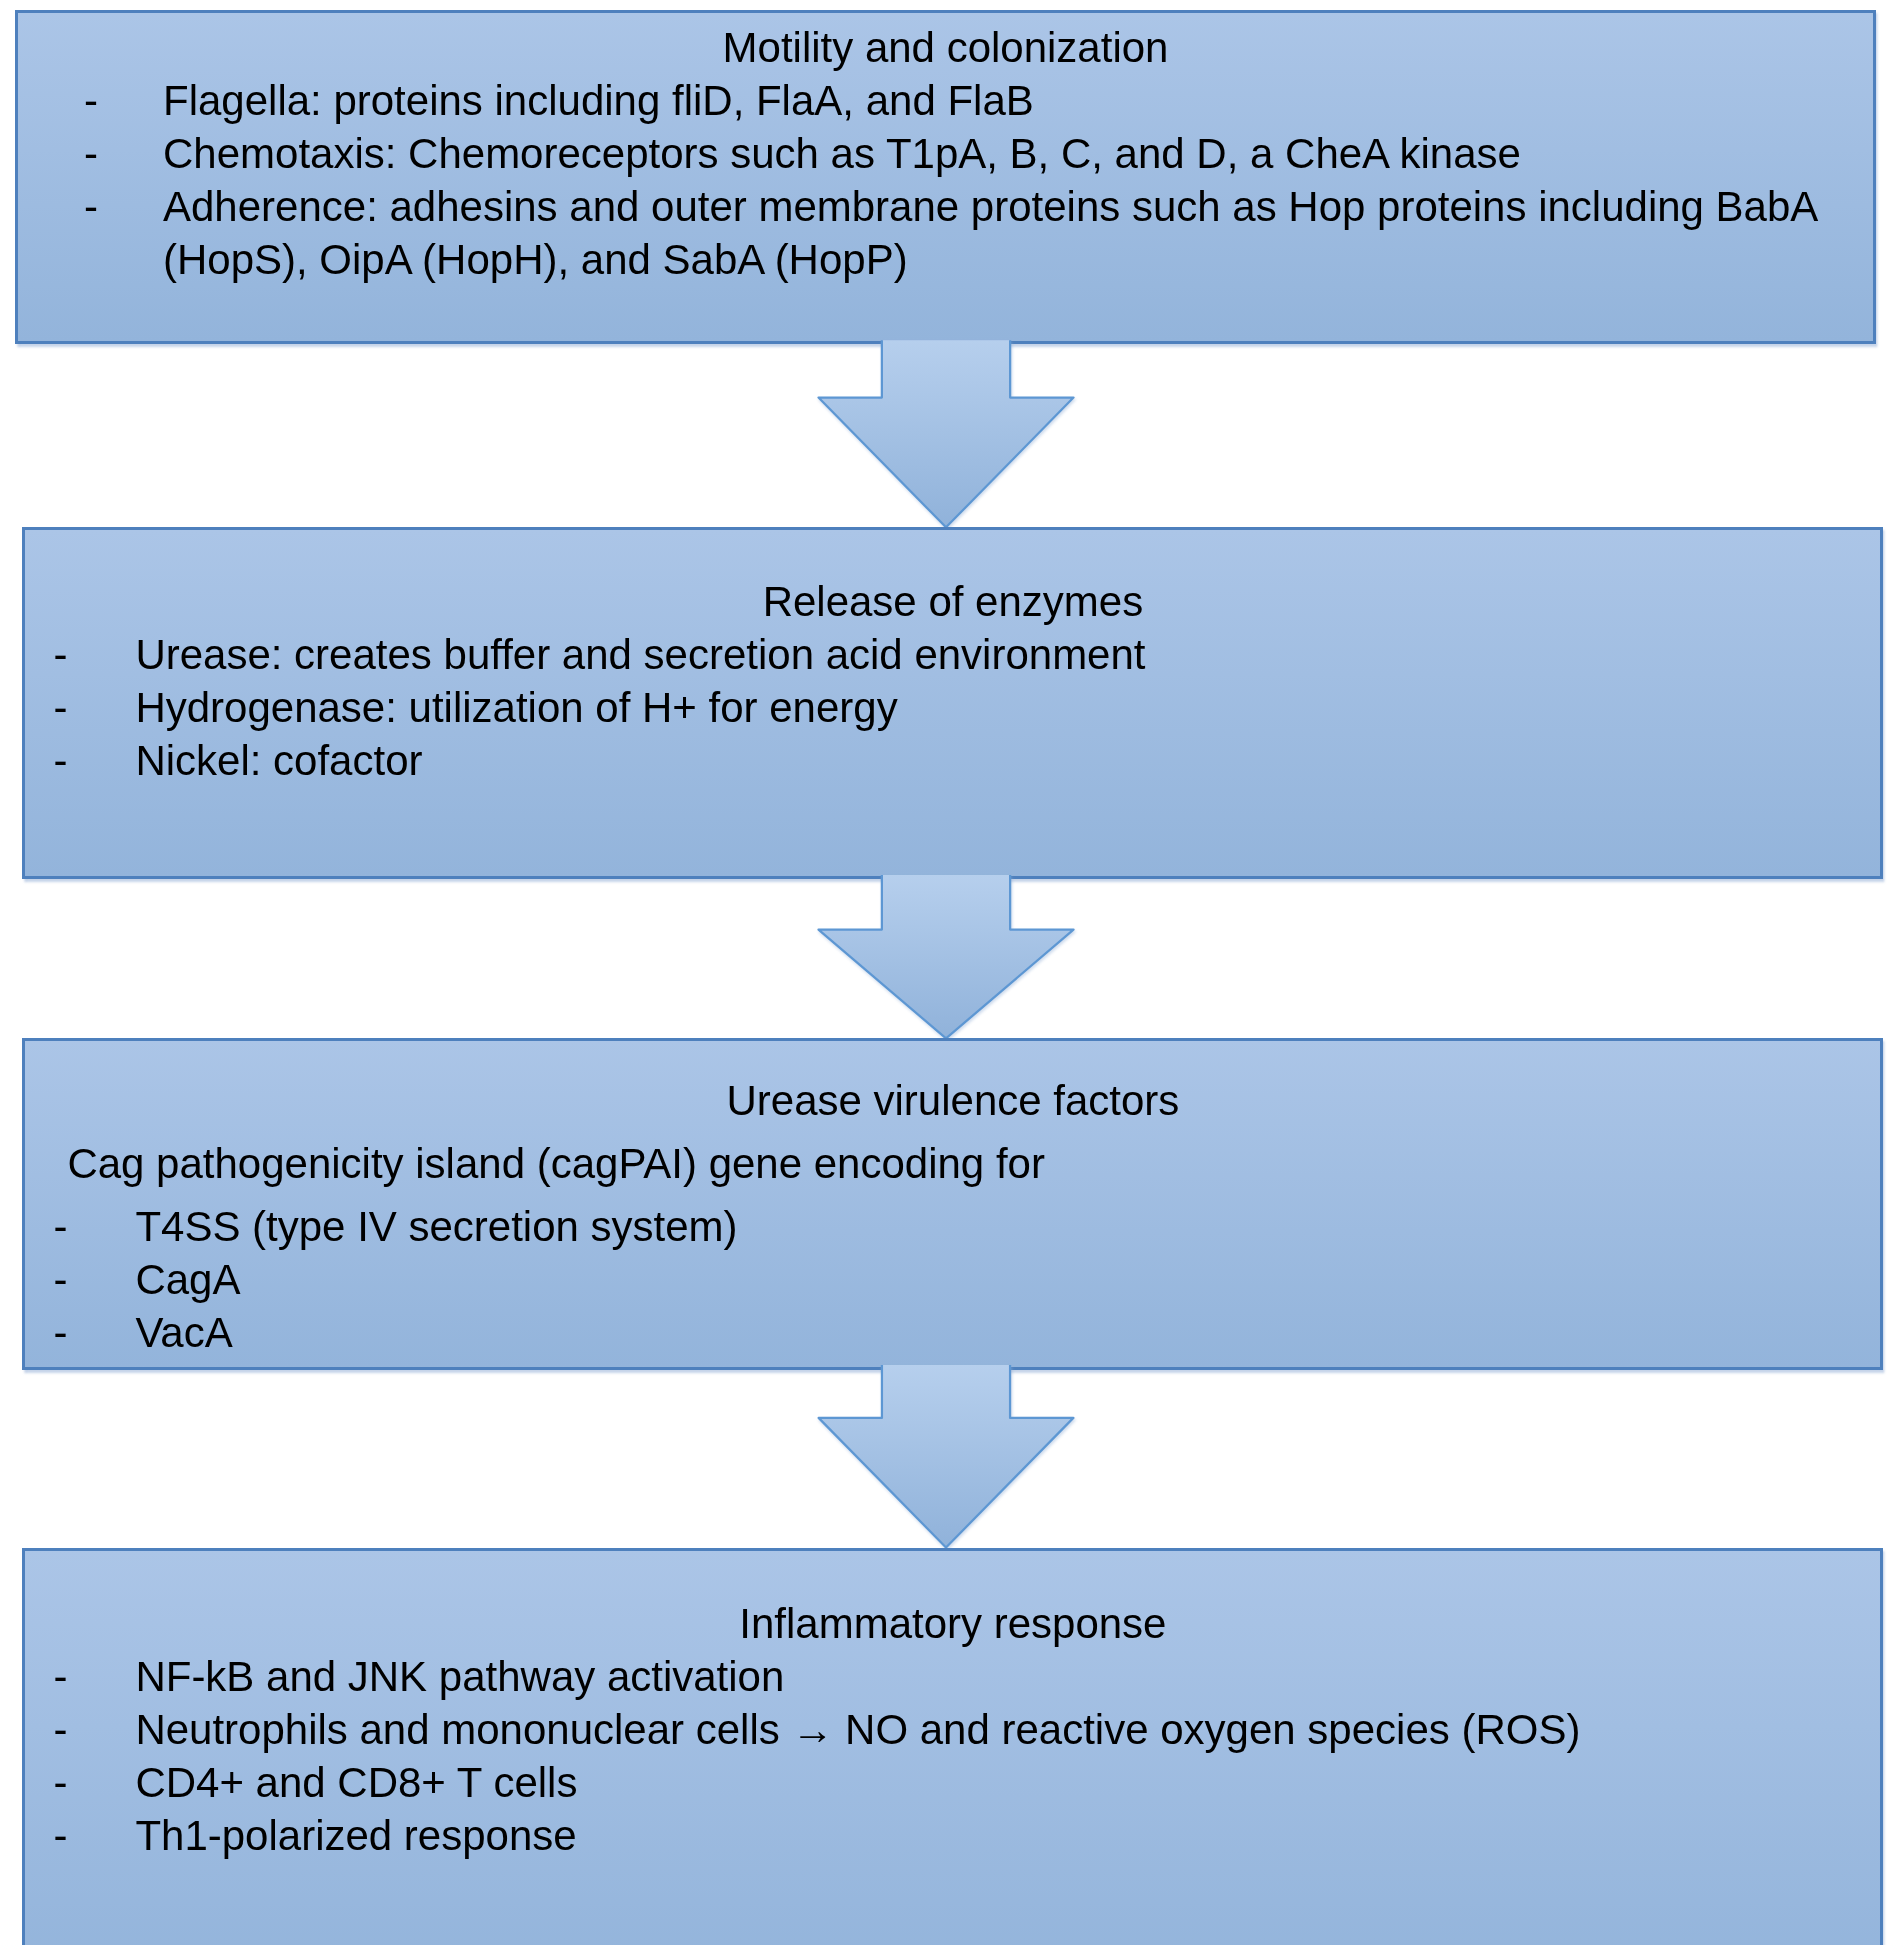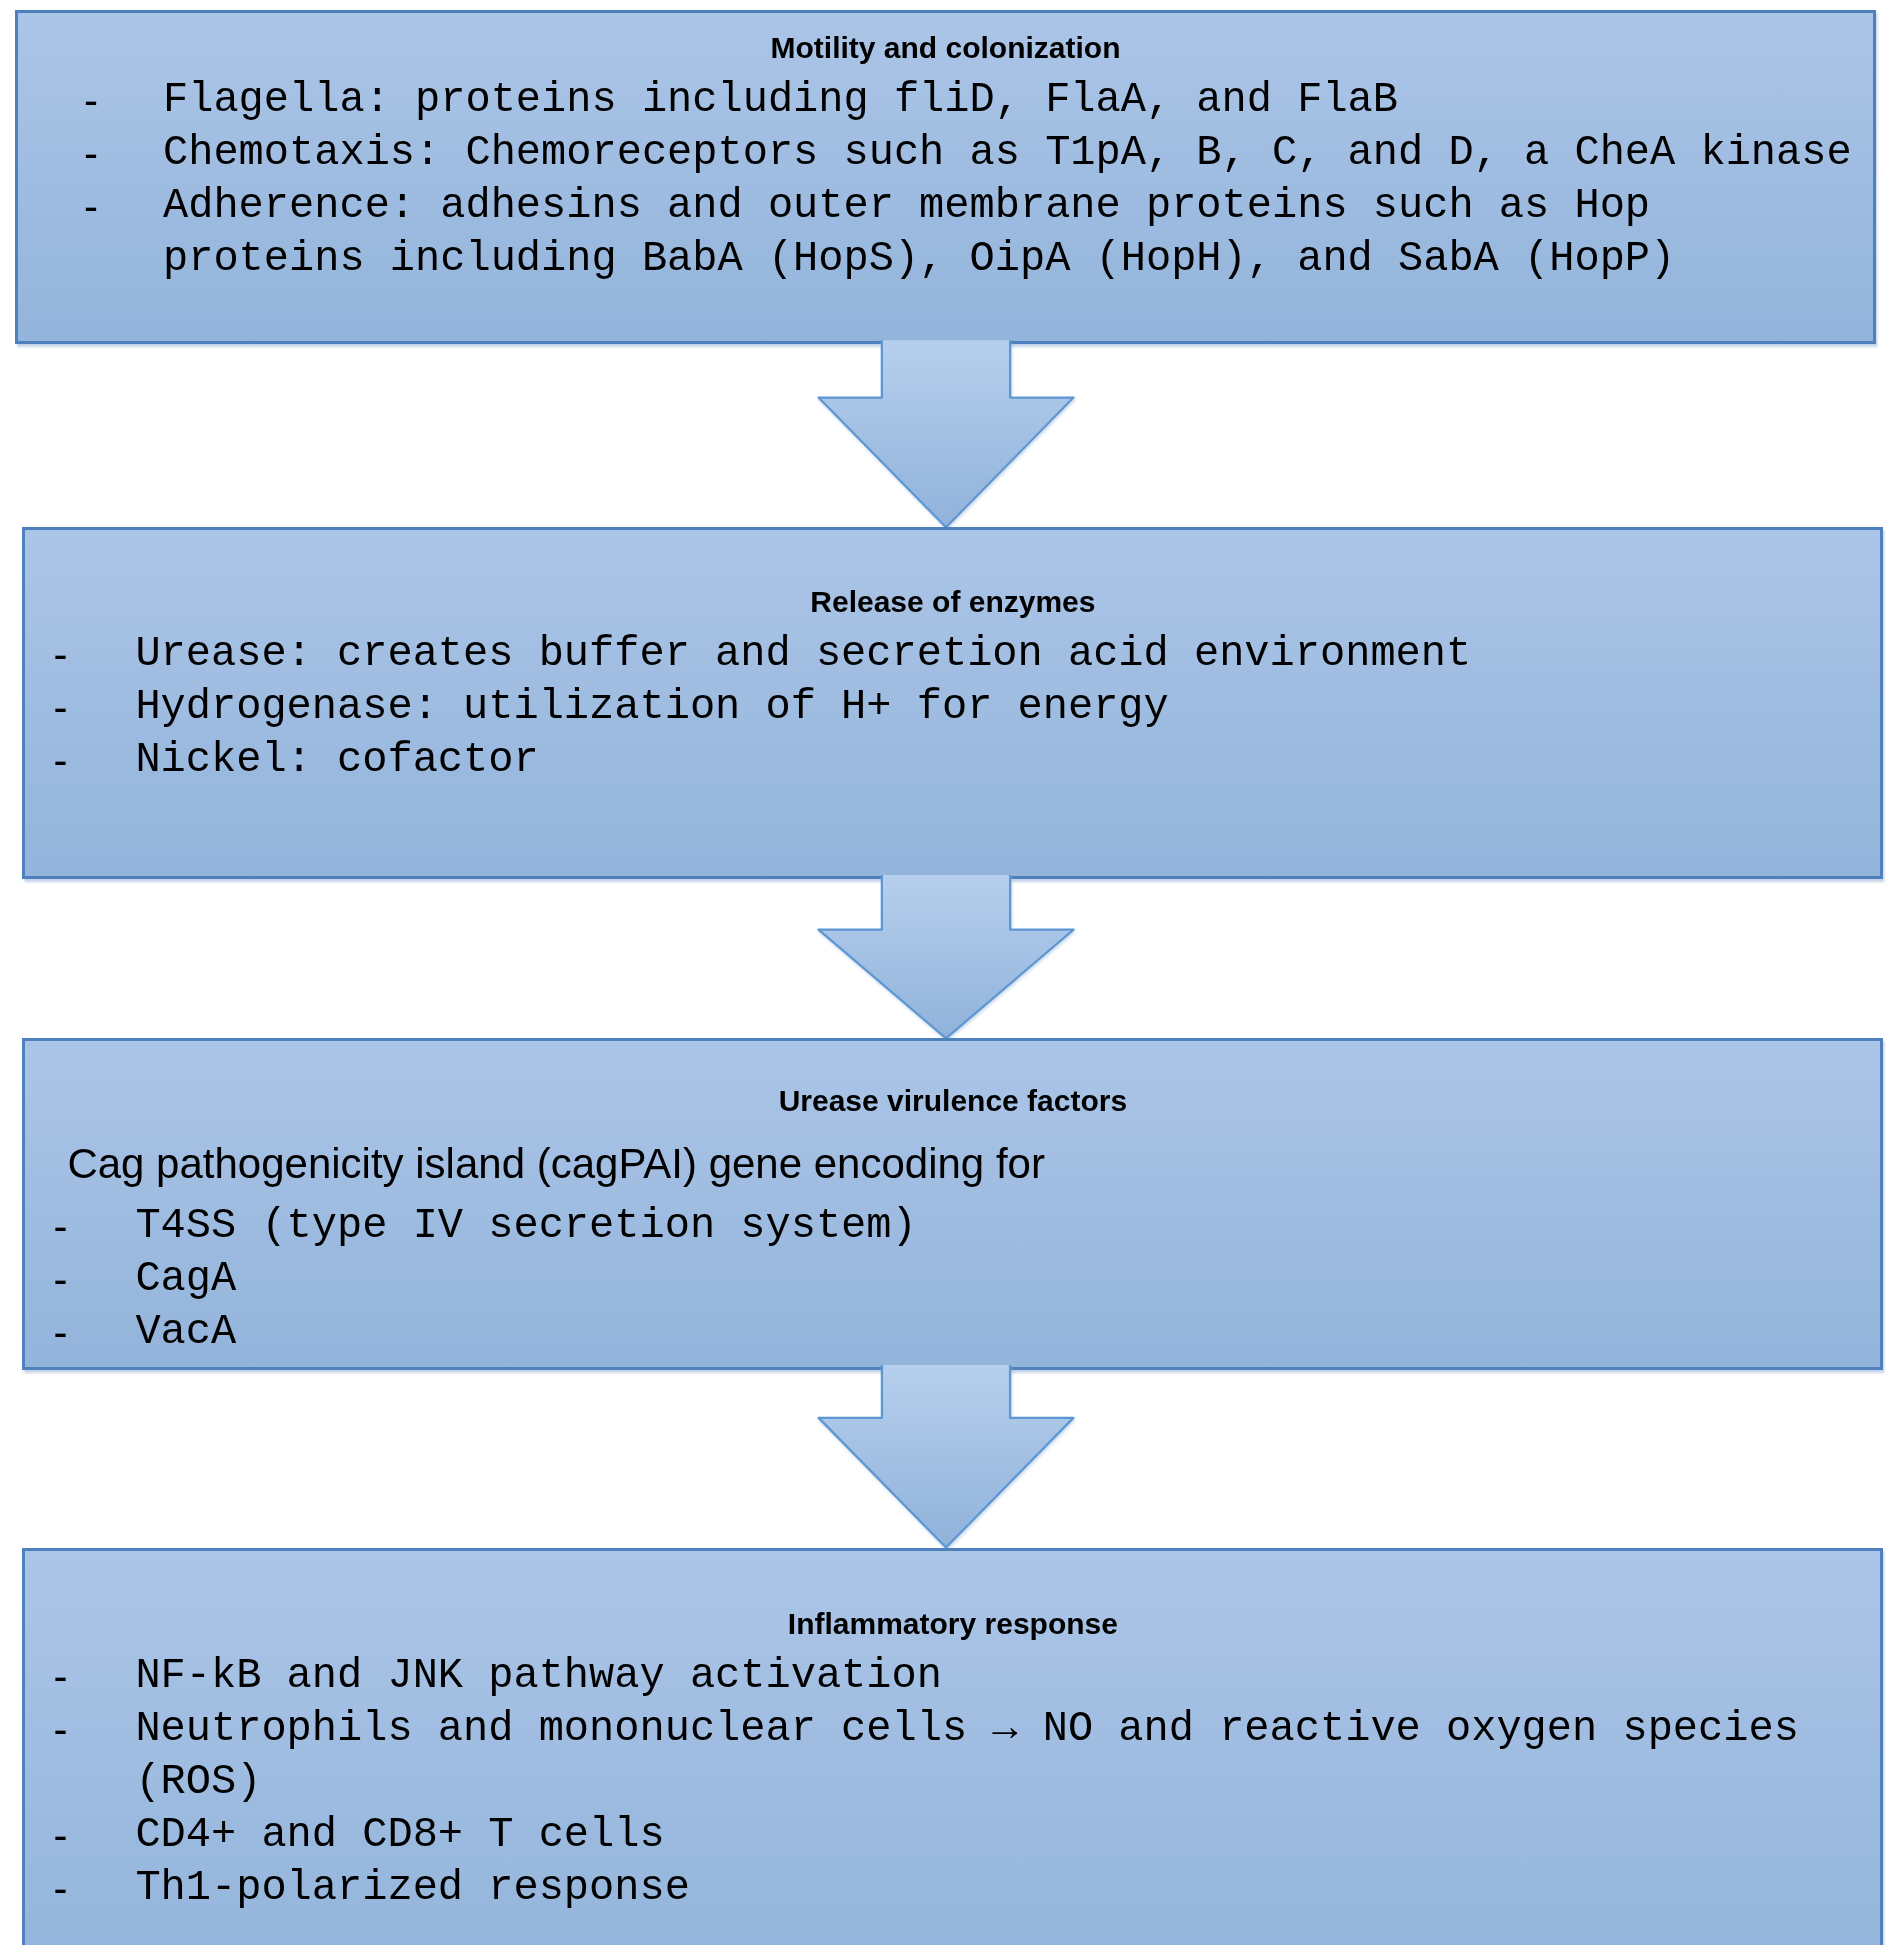--- a/index.html
+++ b/index.html
@@ -31,23 +31,23 @@
     background:linear-gradient(180deg, var(--box-fill-top) 0%, var(--box-fill-bottom) 100%);
     box-shadow:2.2px 3px 2.2px rgba(145,173,213,0.55);
   }
   #box1{left:15px;top:10.4px;height:334px;}
   #box2{top:527px;height:352px;}
   #box3{top:1038px;height:332px;}
   #box4{top:1548px;height:428px;}
 
   .box-title{
     margin:0;
-    font-size:30px;
+    font-size:42px;
     line-height:53px;
-    font-weight:bold;
+    font-weight:normal;
     text-align:center;
   }
   #box1 .box-title{margin-top:7.5px;}
   #box2 .box-title{margin-top:45px;}
   #box3 .box-title{margin-top:33px;}
   #box4 .box-title{margin-top:46px;}
 
   .box-body{
     font-size:42px;
     line-height:53px;
@@ -62,21 +62,20 @@
     align-items:flex-start;
     padding-left:28px;
   }
   #box1 .bullet{padding-left:66px;}
   .dash{
     flex:0 0 82px;
   }
   #box1 .dash{flex:0 0 79px;}
   .btext{
     flex:1 1 auto;
-    font-family:Liberation Mono, monospace;
   }
 
   .arrow{
     position:absolute;
     left:817px;
     filter:drop-shadow(1.5px 2.2px 1.5px rgba(145,173,213,0.45));
   }
   #arrow1{top:340px;}
   #arrow2{top:875px;}
   #arrow3{top:1365px;}

